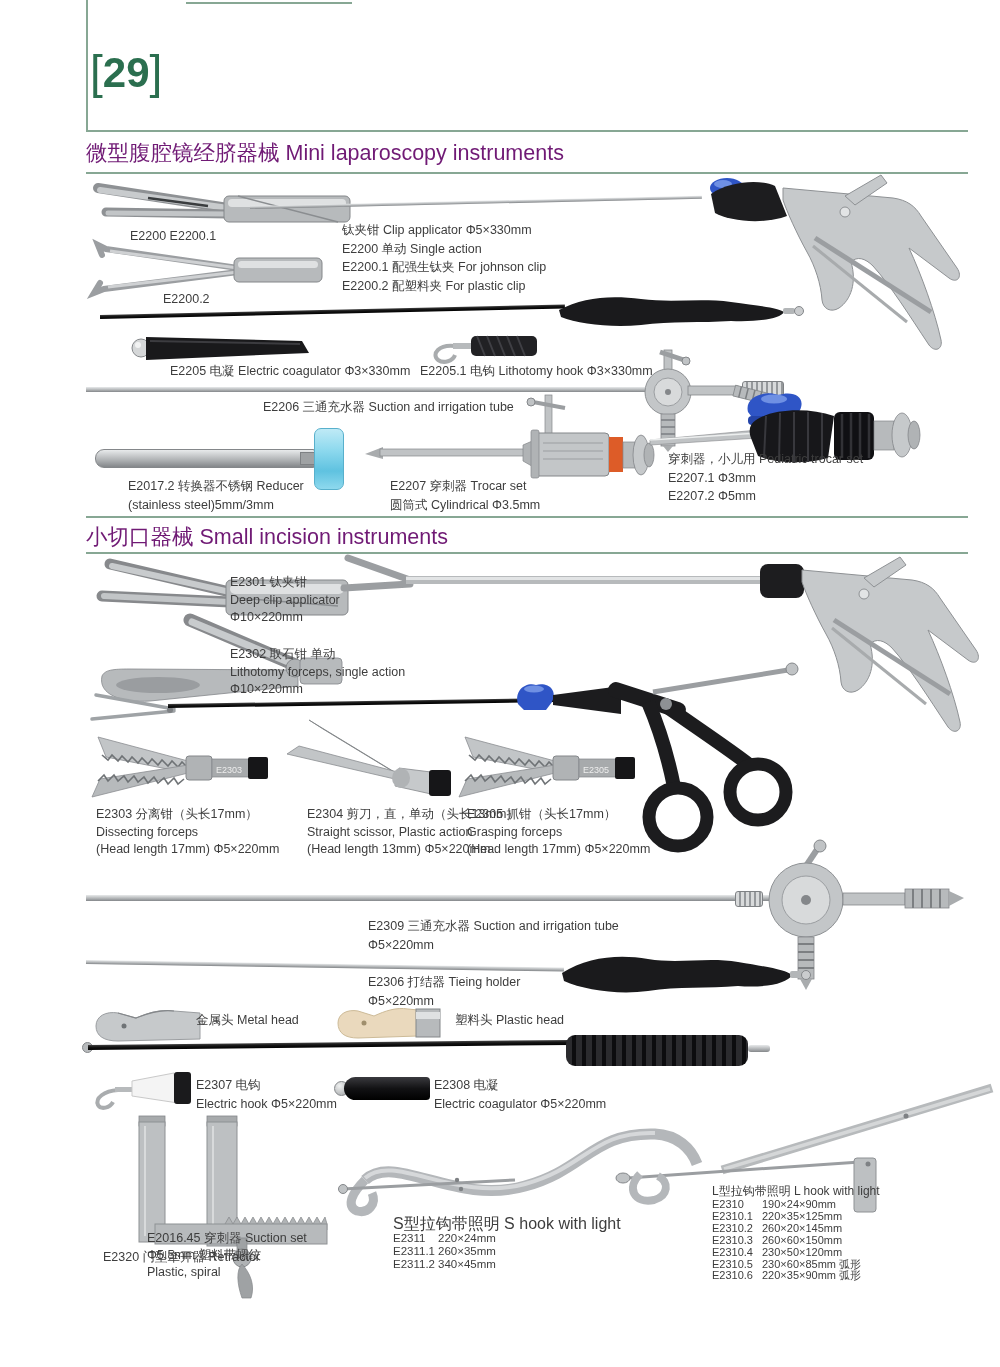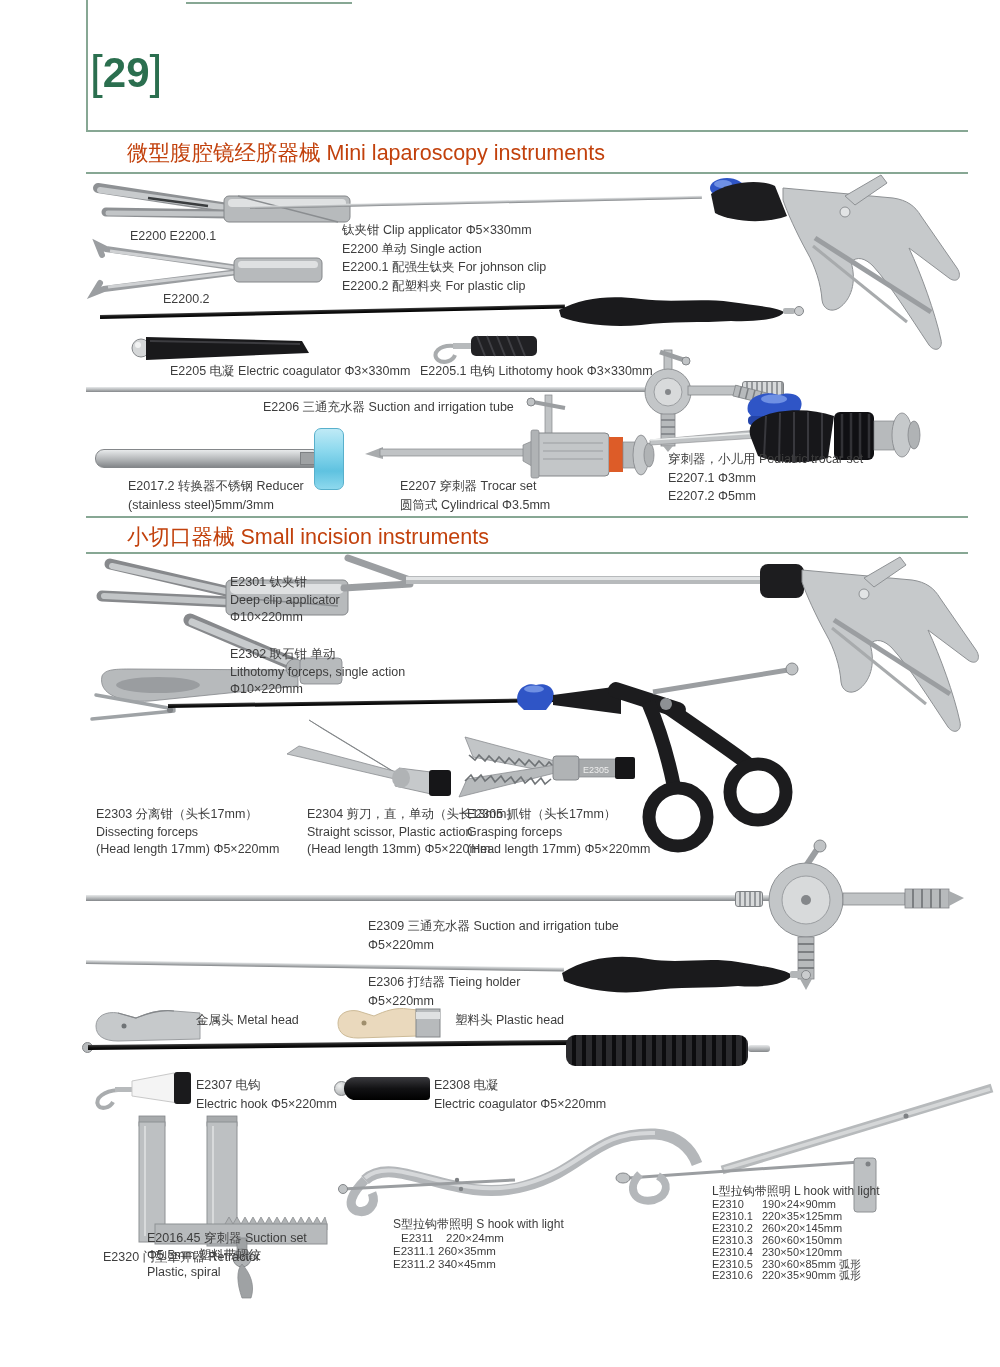--- a/index.html
+++ b/index.html
@@ -1,21 +1,21 @@
 <!DOCTYPE html>
 <html><head>
 <meta charset="utf-8">
 <style>
   html,body{margin:0;padding:0;background:#ffffff;}
   .page{position:relative;width:1000px;height:1367px;background:#ffffff;overflow:hidden;
         font-family:"Liberation Sans","DejaVu Sans",sans-serif;color:#3d3d3d;}
   .abs{position:absolute;}
   .gline{position:absolute;background:#87a794;height:2px;}
   .vline{position:absolute;background:#87a794;width:2px;}
-  .sec-title{position:absolute;color:#c2410c;font-size:21.5px;font-weight:400;white-space:nowrap;margin-left:41px;}
+  .sec-title{position:absolute;color:#701a75;font-size:21.5px;font-weight:400;white-space:nowrap;}
   .pagenum{position:absolute;color:#2b6f4f;font-size:42px;font-weight:700;line-height:1;}
   .pagenum .br{font-weight:400;font-size:46px;position:relative;top:1px;color:#2b6f4f;}
   .lbl{position:absolute;font-size:12.5px;line-height:17.5px;color:#3d3d3d;white-space:nowrap;}
   .lh18 div{line-height:18.5px;}
   .compact{font-size:11.5px;line-height:13.2px;}
   .compact2{font-size:11px;line-height:11.9px;}
   .code{display:inline-block;}
   .rod{position:absolute;transform-origin:left center;}
   .metalgrad{background:linear-gradient(180deg,#e8eaeb 0%,#b3b6b8 55%,#84878a 100%);}
   .blackrod{background:linear-gradient(180deg,#444 0%,#141414 45%,#000 100%);}
@@ -153,21 +153,21 @@
       <path d="M158,52 L172,46 L172,76 L158,68 Z" fill="#b0b3b5" stroke="#84878a" stroke-width="0.7"></path>
       <rect x="170" y="40" width="74" height="43" rx="4" fill="#c3c6c8" stroke="#84878a"></rect>
       <rect x="166" y="37" width="8" height="48" rx="2" fill="#b0b3b5" stroke="#84878a" stroke-width="0.7"></rect>
       <path d="M178,50 H238 M178,58 H238 M178,66 H238" stroke="#9b9ea1" stroke-width="1"></path>
       <rect x="244" y="44" width="14" height="35" fill="#dd5c28"></rect>
       <rect x="258" y="49" width="12" height="26" fill="#b7babc" stroke="#84878a" stroke-width="0.7"></rect>
       <ellipse cx="276" cy="62" rx="8" ry="20" fill="#c6c9cb" stroke="#84878a" stroke-width="0.8"></ellipse>
       <ellipse cx="284" cy="62" rx="5" ry="12" fill="#b0b3b5" stroke="#84878a" stroke-width="0.8"></ellipse>
     </svg>
   </div>
-  <div class="lbl lh18" style="left:390px;top:477px;margin-left:10px;">
+  <div class="lbl lh18" style="left:390px;top:477px;">
     <div>E2207 穿刺器 Trocar set</div>
     <div>圆筒式 Cylindrical Φ3.5mm</div>
   </div>
 
   <div class="abs" style="left:648px;top:388px;">
     <svg width="300" height="92" viewBox="0 0 300 92">
       <path d="M2,52 L110,42 L110,50 L2,57 Z" fill="#c0c3c5" stroke="#84878a" stroke-width="0.6"></path>
       <path d="M2,52 L110,45" stroke="#eceeee" stroke-width="1.5"></path>
       <path d="M100,24 C96,8 118,2 130,7 C146,2 158,9 152,22 L146,32 L106,32 Z" fill="#2f55c6"></path>
       <ellipse cx="126" cy="11" rx="13" ry="4.5" fill="#6f90e3"></ellipse>
@@ -262,20 +262,32 @@
       <path d="M40,40 C55,75 62,105 66,125" stroke="#1c1c1e" stroke-width="14"></path>
       <path d="M55,42 C95,70 125,90 140,102" stroke="#1c1c1e" stroke-width="14"></path>
       <path d="M45,30 L180,8" stroke="#9b9ea1" stroke-width="5"></path>
       <circle cx="184" cy="7" r="6" fill="#c0c3c5" stroke="#84878a"></circle>
       <circle cx="70" cy="155" r="29" fill="none" stroke="#1c1c1e" stroke-width="13"></circle>
       <circle cx="150" cy="130" r="28" fill="none" stroke="#1c1c1e" stroke-width="13"></circle>
       <circle cx="58" cy="42" r="6" fill="#8e9194"></circle>
     </svg>
   </div>
 
+  <div class="abs" style="left:88px;top:733px;">
+    <svg width="180" height="70" viewBox="0 0 180 70">
+      <polygon points="100,28 10,4 18,24 100,40" fill="#c2c5c7" stroke="#8a8d90" stroke-width="0.8"></polygon>
+      <polyline points="14,22 20,27 24,22 30,28 34,23 40,29 44,24 50,30 54,25 60,31 64,26 70,32 74,27 80,33 84,28 90,34 94,29 100,35" fill="none" stroke="#6f7376" stroke-width="1.6"></polyline>
+      <polygon points="100,40 4,64 12,46 100,32" fill="#b7babc" stroke="#8a8d90" stroke-width="0.8"></polygon>
+      <polyline points="10,48 16,42 20,48 26,42 30,48 36,43 40,49 46,43 50,49 56,44 60,50 66,44 70,50 76,45 80,51 86,45 90,51 96,46" fill="none" stroke="#6f7376" stroke-width="1.6"></polyline>
+      <rect x="98" y="23" width="26" height="24" rx="3" fill="#b0b3b5" stroke="#84878a"></rect>
+      <rect x="124" y="26" width="38" height="18" fill="#a7aaac" stroke="#84878a" stroke-width="0.7"></rect>
+      <text x="128" y="40" class="marktxt">E2303</text>
+      <rect x="160" y="24" width="20" height="22" rx="2" fill="#161618"></rect>
+    </svg>
+  </div>
   <div class="abs" style="left:283px;top:720px;">
     <svg width="168" height="80" viewBox="0 0 168 80">
       <polygon points="118,56 26,0 40,9 124,60" fill="#9fa2a4" stroke="#7e8184" stroke-width="0.8"></polygon>
       <polygon points="116,60 4,34 16,26 122,54" fill="#c2c5c7" stroke="#8a8d90" stroke-width="0.8"></polygon>
       <path d="M116,48 L148,52 L148,74 L112,66 Z" fill="#c6c9cb" stroke="#84878a" stroke-width="0.8"></path>
       <ellipse cx="118" cy="58" rx="9" ry="10" fill="#b0b3b5"></ellipse>
       <rect x="146" y="50" width="22" height="26" rx="3" fill="#161618"></rect>
     </svg>
   </div>
   <div class="abs" style="left:455px;top:733px;">
@@ -413,22 +425,22 @@
       <path d="M30,60 C60,34 120,85 190,66 C250,50 258,13 320,15" stroke="#d6d8da" stroke-width="4" fill="none"></path>
       <path d="M30,62 C18,74 10,88 22,93 C33,96 42,86 37,75" stroke="#b4b7ba" stroke-width="9" fill="none"></path>
       <path d="M8,71 L180,62" stroke="#9b9ea1" stroke-width="3"></path>
       <circle cx="8" cy="71" r="4.5" fill="#c0c3c5" stroke="#84878a"></circle>
       <circle cx="122" cy="62" r="2.2" fill="#7e8184"></circle>
       <circle cx="126" cy="71" r="2.2" fill="#7e8184"></circle>
     </svg>
   </div>
 
   <div class="lbl compact" style="left:393px;top:1216px;">
-    <div style="font-size:12px;line-height:16px;">S型拉钩带照明 S hook with light</div>
-    <div><span class="code" style="width:45px;margin-left:8px;">E2311</span><span>220×24mm</span></div>
+    <div style="font-size:16px;line-height:16px;">S型拉钩带照明 S hook with light</div>
+    <div><span class="code" style="width:45px;">E2311</span><span>220×24mm</span></div>
     <div><span class="code" style="width:45px;">E2311.1</span><span>260×35mm</span></div>
     <div><span class="code" style="width:45px;">E2311.2</span><span>340×45mm</span></div>
   </div>
 
   <div class="abs" style="left:610px;top:1078px;">
     <svg width="392" height="140" viewBox="0 0 392 140">
       <path d="M382,10 L112,92" stroke="#b7babc" stroke-width="9"></path>
       <path d="M380,11 L114,91" stroke="#d5d7d8" stroke-width="3.5"></path>
       <path d="M18,100 L250,84" stroke="#9b9ea1" stroke-width="3"></path>
       <ellipse cx="13" cy="100" rx="7" ry="5" fill="#c0c3c5" stroke="#84878a"></ellipse>

